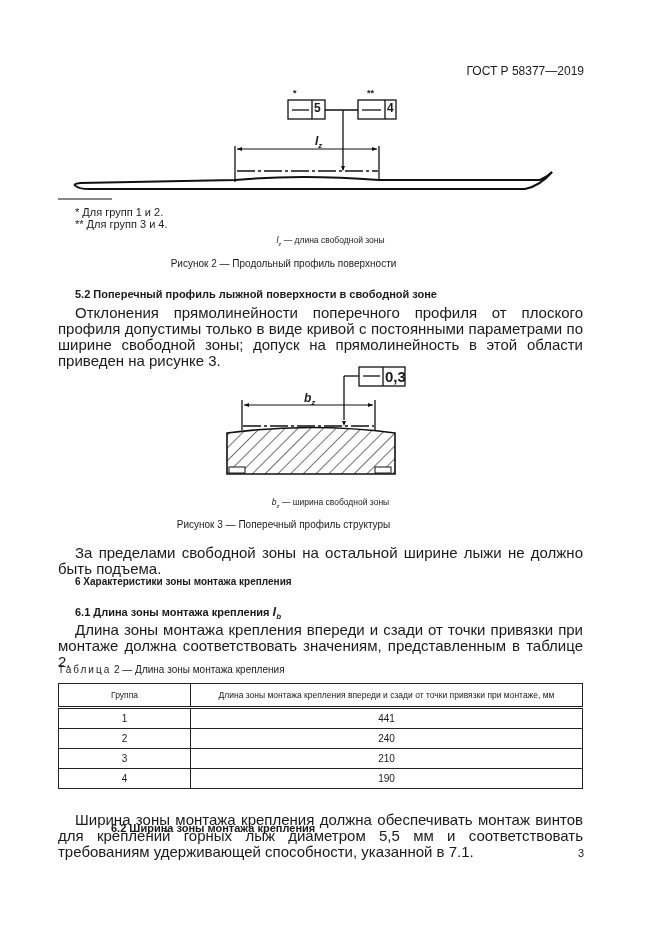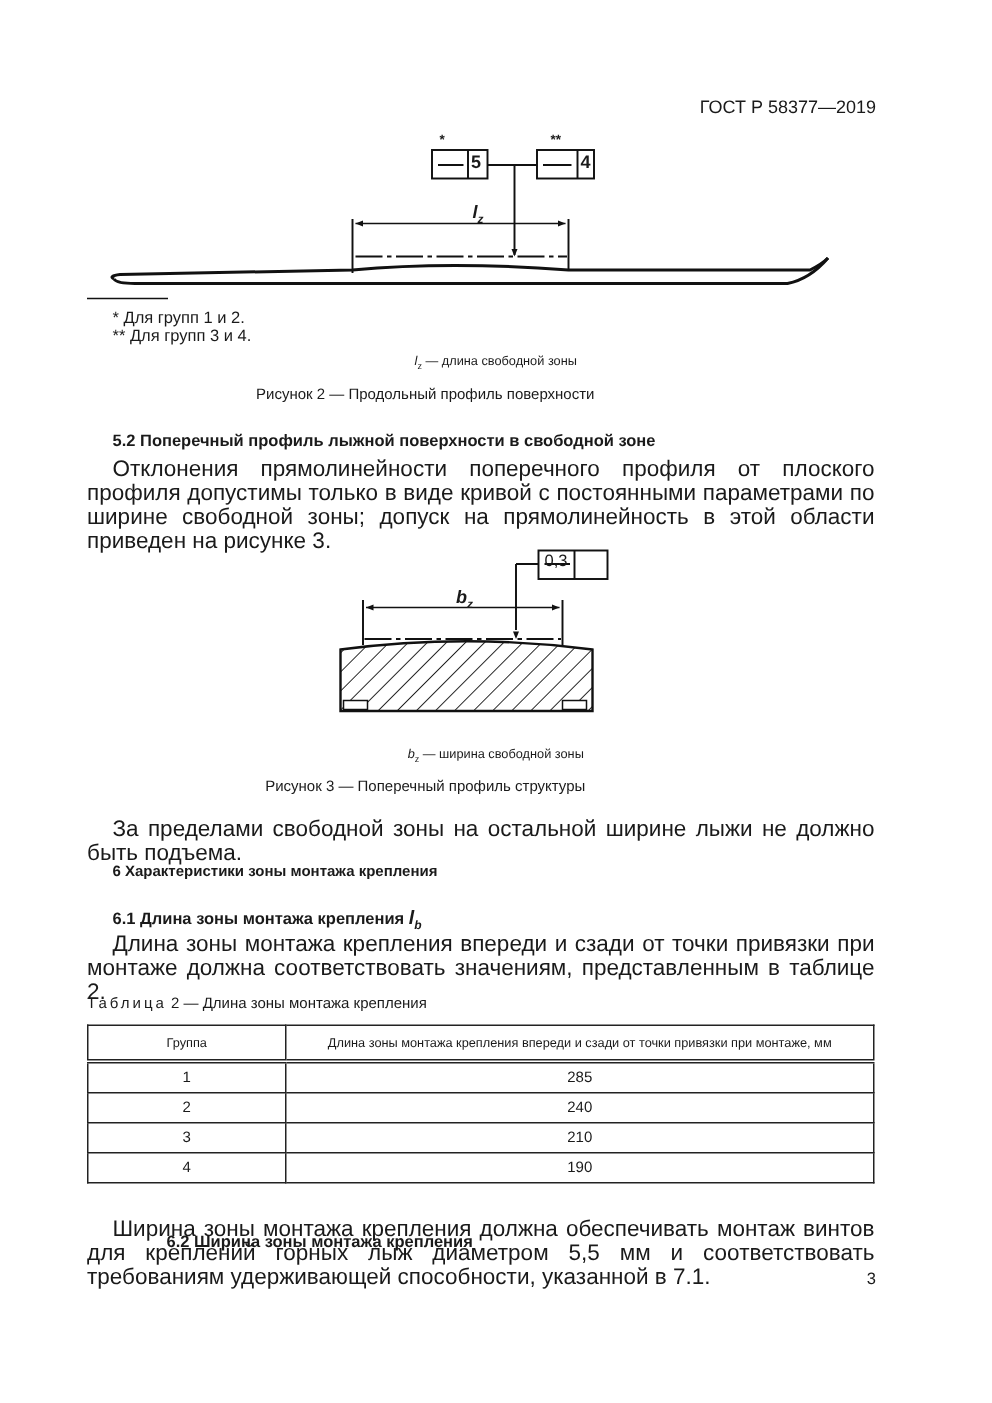--- a/index.html
+++ b/index.html
@@ -88,21 +88,21 @@
     <line x1="244" y1="405" x2="373" y2="405" stroke-width="1"></line>
     <line x1="243" y1="426" x2="374" y2="426" stroke-dasharray="18,3,3,3"></line>
   </g>
   <path d="M227,433 Q311,422 395,433 L395,474 L227,474 Z" fill="url(#hatch)" stroke="#111" stroke-width="1.6"></path>
   <rect x="229" y="467" width="16" height="6" fill="#fff" stroke="#111" stroke-width="1"></rect>
   <rect x="375" y="467" width="16" height="6" fill="#fff" stroke="#111" stroke-width="1"></rect>
   <polygon points="244,405 249,403 249,407" fill="#111"></polygon>
   <polygon points="373,405 368,403 368,407" fill="#111"></polygon>
   <polygon points="344,426 342,421 346,421" fill="#111"></polygon>
 </svg>
-<div class="abs" style="left:363px;top:368px;font-size:11px;font-weight:normal;">0,3</div>
+<div class="abs" style="left:385px;top:368px;font-size:15px;font-weight:bold;">0,3</div>
 <div class="abs" style="left:304px;top:391px;font-size:12px;font-style:italic;font-weight:bold;text-align:center;"><span>b</span><sub style="font-size:8px">z</sub></div>
 
 <div class="abs legend" style="top:497px;"><i>b</i><sub style="font-size:6px">z</sub><span> — ширина свободной зоны</span></div>
 <div class="abs caption" style="top:519px;">Рисунок 3 — Поперечный профиль структуры</div>
 
 <div class="abs para" style="top:545px;"><span class="indent"></span><span>За пределами свободной зоны на остальной ширине лыжи не должно быть подъема.</span></div>
 
 <div class="abs h1" style="top:576px;">6  Характеристики зоны монтажа крепления</div>
 
 <div class="abs h2" style="top:604px;"><span>6.1  Длина зоны монтажа крепления </span><i style="font-size:13px">l</i><sub style="font-size:8px;font-style:italic">b</sub></div>
@@ -111,21 +111,21 @@
 <div class="abs tcap" style="top:664px;"><span class="sp">Таблица</span><span> 2 — Длина зоны монтажа крепления</span></div>
 
 <table class="t">
   <tbody>
       <tr>
     <th class="c1">Группа</th>
     <th>Длина зоны монтажа крепления впереди и сзади от точки привязки при монтаже, мм</th>
   </tr>
   <tr>
     <td class="c1">1</td>
-    <td>285</td>
+    <td>441</td>
   </tr>
   <tr>
     <td class="c1">2</td>
     <td>240</td>
   </tr>
   <tr>
     <td class="c1">3</td>
     <td>210</td>
   </tr>
   <tr>

